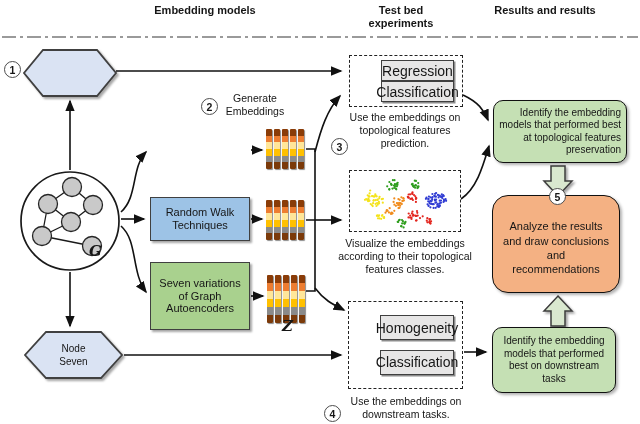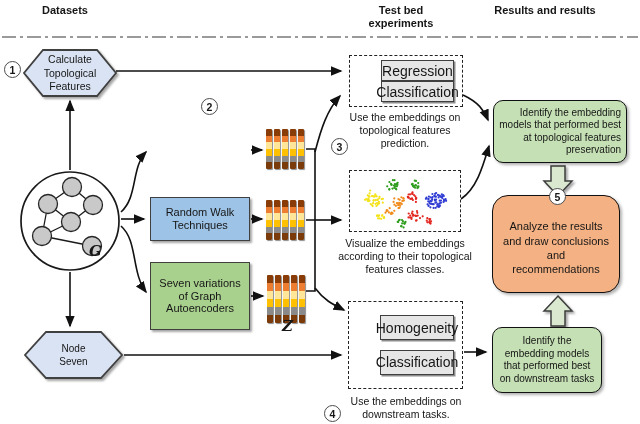--- a/index.html
+++ b/index.html
@@ -63,21 +63,21 @@
 
   .cap{position:absolute;font-size:10.5px;text-align:center;line-height:1.25;z-index:2;}
   #cap-topological{left:342px;top:111px;width:126px;}
   #cap-visualize{left:334px;top:237px;width:142px;}
   #cap-downstream{left:346px;top:395px;width:120px;}
 
   .rbox{position:absolute;border:1.6px solid #111;display:flex;align-items:center;justify-content:center;
         text-align:center;box-shadow:2px 2px 3px rgba(0,0,0,.3);z-index:2;box-sizing:border-box;}
   #res-green-top{left:493px;top:100px;width:134px;height:63px;border-radius:10px;font-size:10px;line-height:1.25;padding:3px 5px;}
   #res-orange{left:492px;top:195px;width:128px;height:98px;border-radius:16px;font-size:11px;line-height:1.3;padding:12px 10px 4px;}
-  #res-green-bottom{left:492px;top:327px;width:110px;height:66px;border-radius:10px;font-size:10px;line-height:1.25;padding:3px 5px;}
+  #res-green-bottom{left:492px;top:327px;width:124px;height:66px;border-radius:10px;font-size:10px;line-height:1.25;padding:3px 5px;}
 </style>
 </head>
 <body>
 
 <div id="canvas">
 
   <svg id="wires" width="640" height="424" viewBox="0 0 640 424">
     <defs>
       <marker id="ah" markerWidth="9" markerHeight="8" refX="6.5" refY="3" orient="auto">
         <path d="M0,0 L7.5,3 L0,6 Z" fill="#111"></path>
@@ -130,35 +130,35 @@
       <line x1="124" y1="355" x2="341" y2="355" marker-end="url(#ah)"></line>
       <path d="M463,95 C478,102 484,110 488,120" marker-end="url(#ah)"></path>
       <path d="M461,199 C477,188 483,166 489,146" marker-end="url(#ah)"></path>
       <line x1="464" y1="352" x2="486" y2="352" marker-end="url(#ah)"></line>
     </g>
 
     <polygon points="551,166 565,166 565,181 572,181 558,196 544,181 551,181" fill="#d9e8cf" stroke="#3c3c3c" stroke-width="1.5" filter="url(#ds)"></polygon>
     <polygon points="558,296 572,311 565,311 565,326 551,326 551,311 544,311" fill="#d9e8cf" stroke="#3c3c3c" stroke-width="1.5" filter="url(#ds)"></polygon>
   </svg>
 
-  <div class="hdr" id="hdr-datasets">Datasets</div>
+  <div class="hdr" id="hdr-embedding">Embedding models</div>
   <div class="hdr" id="hdr-testbed">Test bed experiments</div>
   <div class="hdr" id="hdr-results">Results and results</div>
 
   <div class="badge" id="badge-1">1</div>
   <div class="badge" id="badge-2">2</div>
   <div class="badge" id="badge-3">3</div>
   <div class="badge" id="badge-4">4</div>
   <div class="badge" id="badge-5">5</div>
 
-  <div class="hexlabel" id="hex1-label">Calculate Topological Features</div>
   <div class="hexlabel" id="hex2-label">Node Seven</div>
   <div class="mathsym" id="g-label">G</div>
   <div class="mathsym" id="z-label">Z</div>
 
+  <div id="gen-label">Generate Embeddings</div>
   <div class="box" id="box-random" style="background:#9dc3e6;">
     <span>Random Walk Techniques</span>
   </div>
   <div class="box" id="box-gae" style="background:#a9d18e;">
     <span class="inner">Seven variations of Graph Autoencoders</span>
   </div>
 
   <div class="embed-bars" id="bars-1">
       <div class="col">
         <div class="cell" style="background: rgb(138, 60, 8);"></div>

